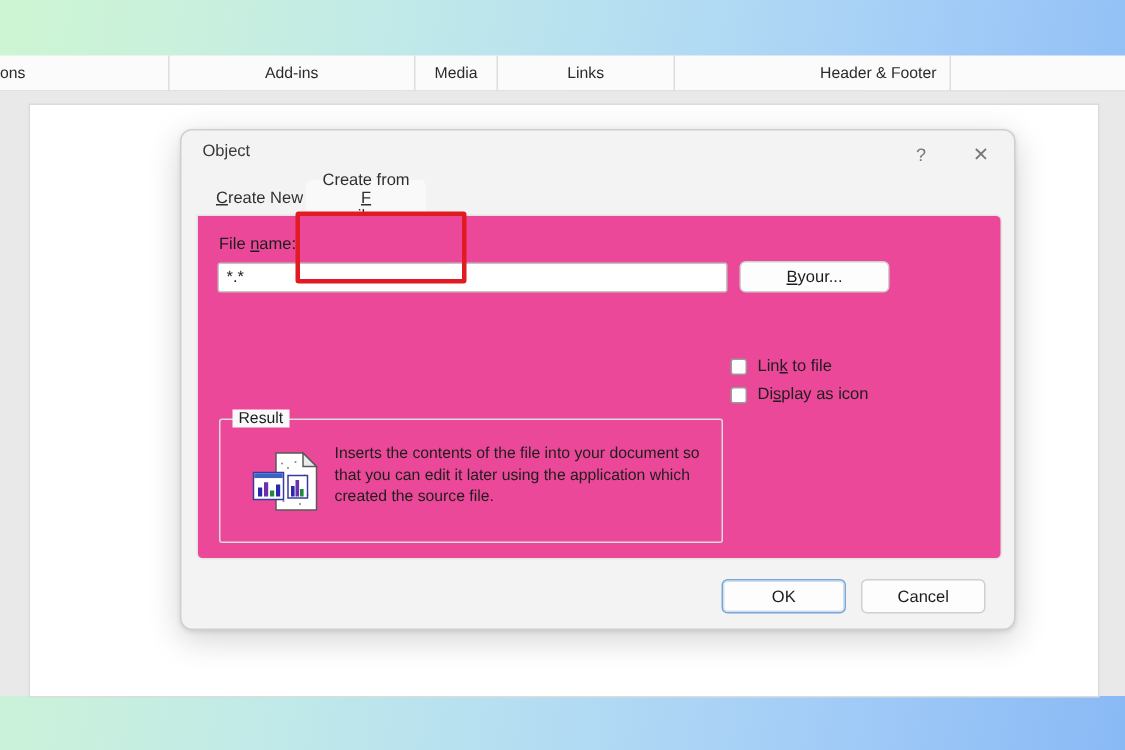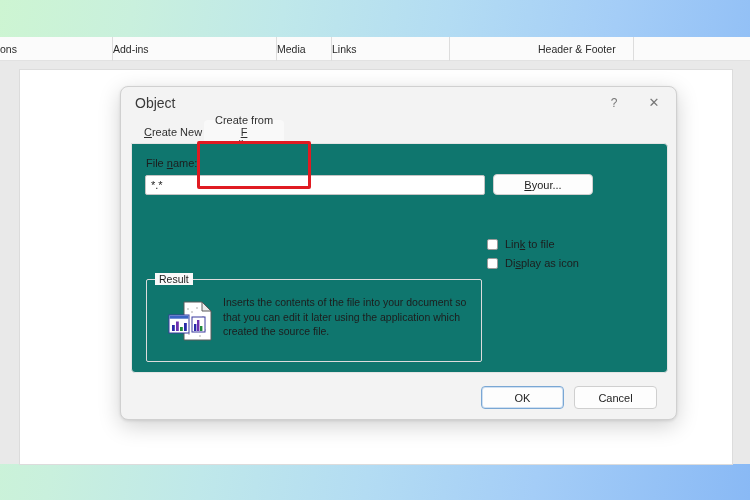--- a/index.html
+++ b/index.html
@@ -19,21 +19,21 @@
     position: absolute;
     left: 0; top: 37px;
     width: 750px; height: 24px;
     background: #fbfbfb;
     border-bottom: 1px solid #e2e2e2;
     box-sizing: border-box;
   }
   .ribbon-group {
     position: absolute;
     top: 0; height: 24px;
-    display: flex; align-items: center; justify-content: flex-start;
+    display: flex; align-items: center; justify-content: center;
     font-size: 10.5px;
     color: #2b2b2b;
     border-right: 1px solid #dddddd;
     box-sizing: border-box;
     white-space: nowrap;
   }
   .ribbon-group.first { border-left: none; justify-content: flex-start; padding-left: 0; }
   .ribbon-group.last { border-right: none; }
 
   
@@ -64,21 +64,21 @@
     overflow: hidden;
   }
   #dialog-titlebar {
     position: absolute;
     left: 0; top: 0;
     width: 100%; height: 32px;
   }
   #dialog-title {
     position: absolute;
     left: 14px; top: 8px;
-    font-size: 14px;
+    font-size: 11px;
     color: #3a3a3a;
   }
   .titlebar-btn {
     position: absolute;
     top: 0;
     width: 40px; height: 31px;
     display: flex; align-items: center; justify-content: center;
     font-size: 12px;
     color: #777777;
     cursor: default;
@@ -122,21 +122,21 @@
     box-sizing: border-box;
     pointer-events: none;
     z-index: 5;
   }
 
   
   #tab-panel {
     position: absolute;
     left: 10px; top: 56px;
     width: 537px; height: 230px;
-    background: #0f766e;
+    background: #ec4899;
     border: 1px solid #e4e4e4;
     border-radius: 0 4px 4px 4px;
     box-sizing: border-box;
   }
 
   #filename-label {
     position: absolute;
     left: 14px; top: 13px;
     font-size: 11px; color: #1d1d1d;
   }

